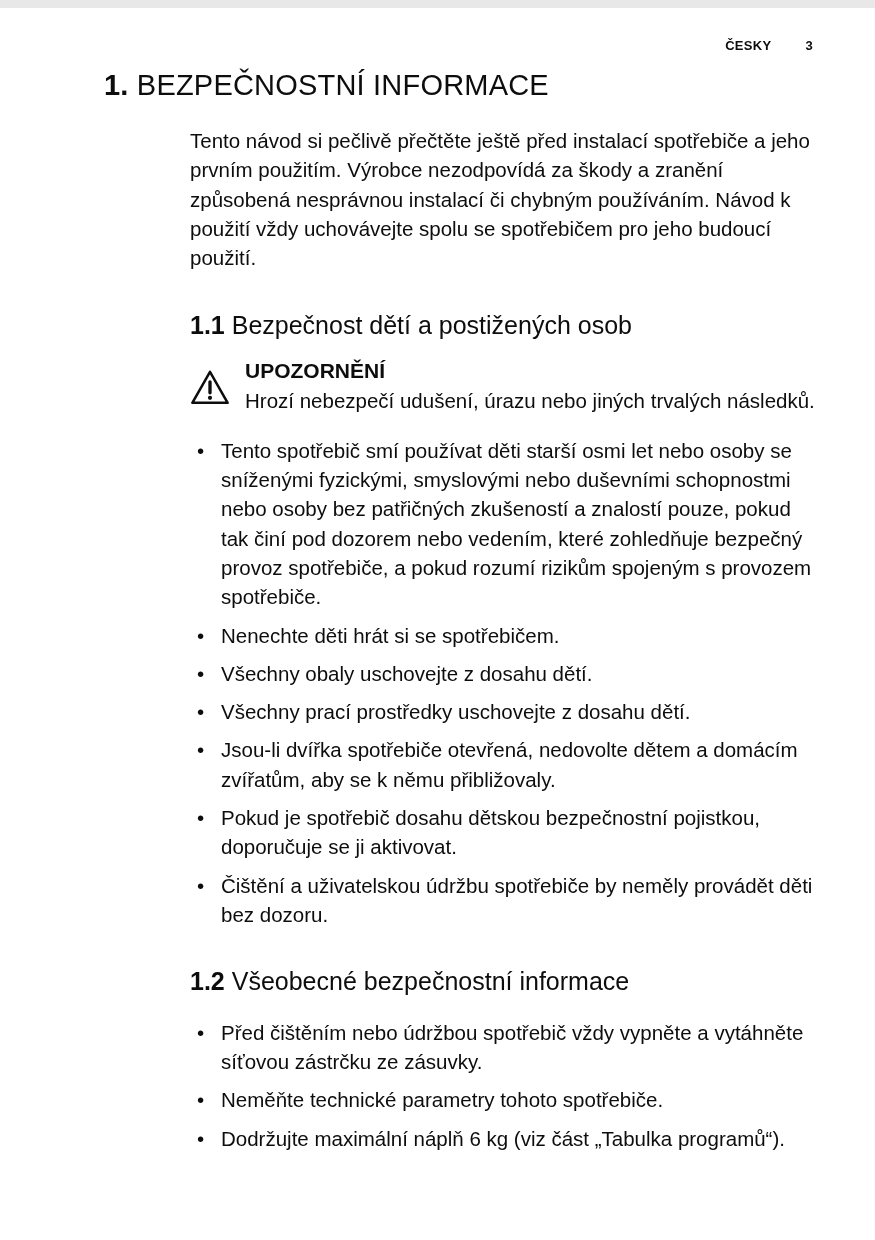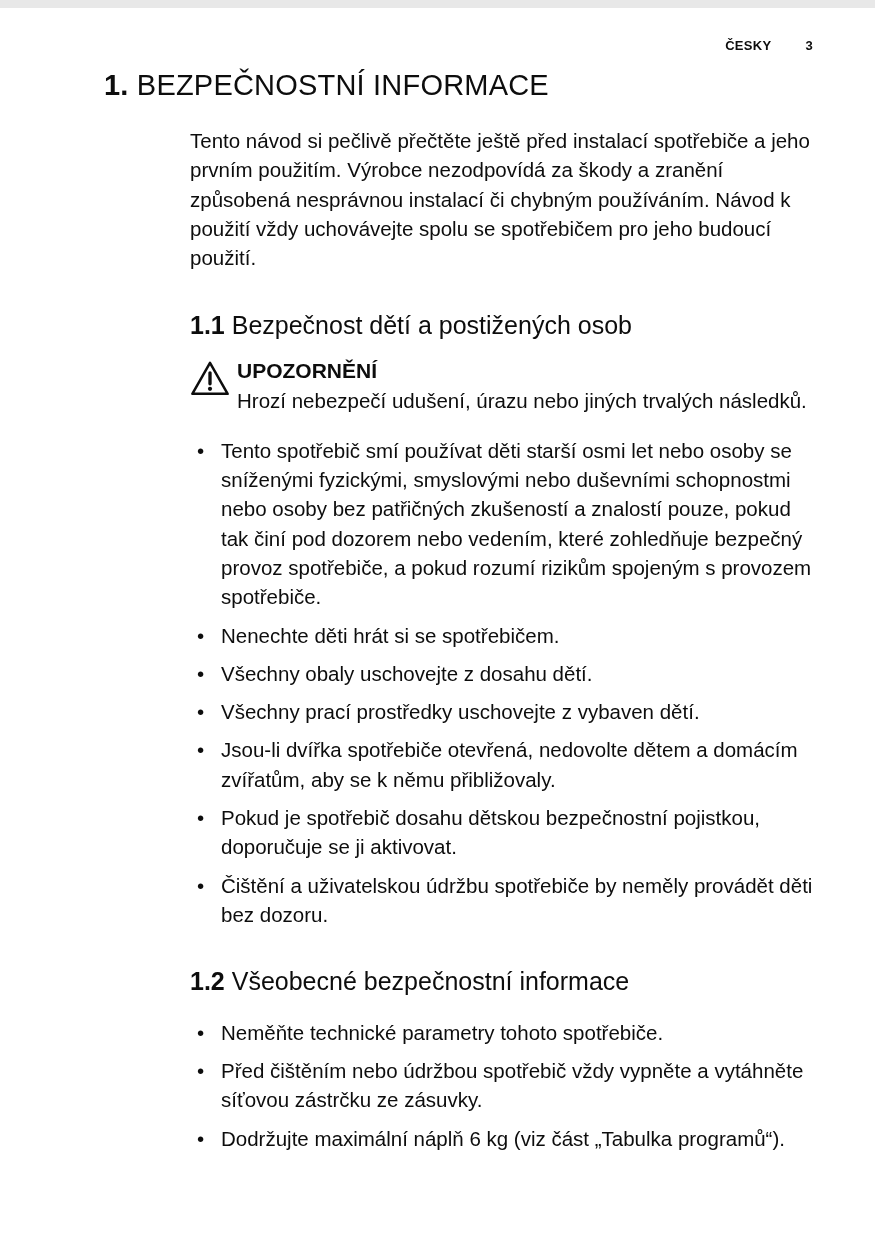--- a/index.html
+++ b/index.html
@@ -41,22 +41,22 @@
   .intro { margin: 0; }
   h2 {
     margin: 36px 0 0 0;
     font-size: 25px;
     font-weight: 400;
     line-height: 1.3;
   }
   h2 .num { font-weight: 700; }
   .warning {
     display: flex;
-    align-items: flex-start;
-    gap: 7px;
+    align-items: center;
+    gap: 15px;
     margin-top: 17px;
   }
   .warn-icon {
     flex: 0 0 auto;
     margin-top: 2px;
     line-height: 0;
   }
   .warn-title {
     font-weight: 700;
     font-size: 21px;
@@ -109,28 +109,28 @@
       <div class="warn-text">
         <div class="warn-title">UPOZORNĚNÍ</div>
         <div class="warn-body">Hrozí nebezpečí udušení, úrazu nebo jiných trvalých následků.</div>
       </div>
     </div>
 
     <ul class="bullets">
       <li>Tento spotřebič smí používat děti starší osmi let nebo osoby se sníženými fyzickými, smyslovými nebo duševními schopnostmi nebo osoby bez patřičných zkušeností a znalostí pouze, pokud tak činí pod dozorem nebo vedením, které zohledňuje bezpečný provoz spotřebiče, a pokud rozumí rizikům spojeným s provozem spotřebiče.</li>
       <li>Nenechte děti hrát si se spotřebičem.</li>
       <li>Všechny obaly uschovejte z dosahu dětí.</li>
-      <li>Všechny prací prostředky uschovejte z vybaven dětí.</li>
+      <li>Všechny prací prostředky uschovejte z dosahu dětí.</li>
       <li>Jsou-li dvířka spotřebiče otevřená, nedovolte dětem a domácím zvířatům, aby se k němu přibližovaly.</li>
       <li>Pokud je spotřebič dosahu dětskou bezpečnostní pojistkou, doporučuje se ji aktivovat.</li>
       <li>Čištění a uživatelskou údržbu spotřebiče by neměly provádět děti bez dozoru.</li>
     </ul>
 
     <h2><span class="num">1.2</span> <span>Všeobecné bezpečnostní informace</span></h2>
 
     <ul class="bullets">
+      <li>Před čištěním nebo údržbou spotřebič vždy vypněte a vytáhněte síťovou zástrčku ze zásuvky.</li>
       <li>Neměňte technické parametry tohoto spotřebiče.</li>
-      <li>Před čištěním nebo údržbou spotřebič vždy vypněte a vytáhněte síťovou zástrčku ze zásuvky.</li>
       <li>Dodržujte maximální náplň 6 kg (viz část „Tabulka programů“).</li>
     </ul>
 
   </div>
 </div>
 
 </body></html>

